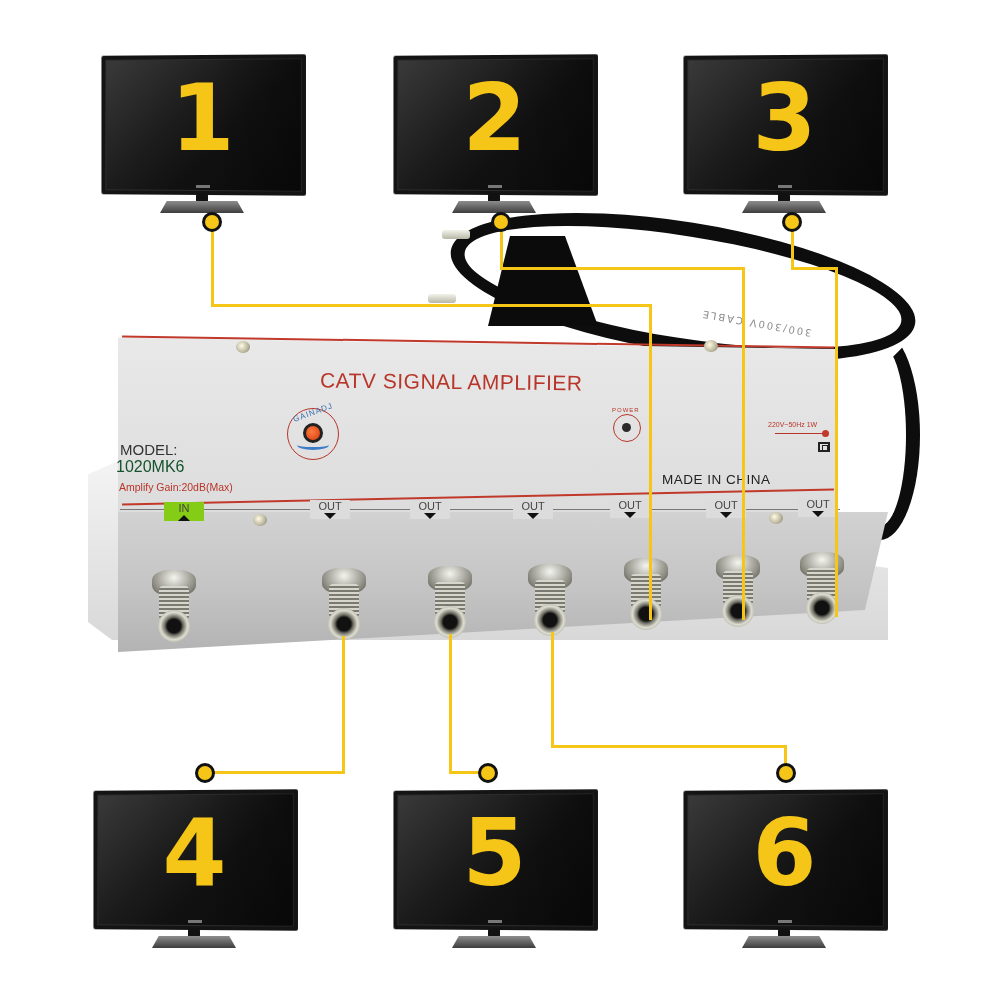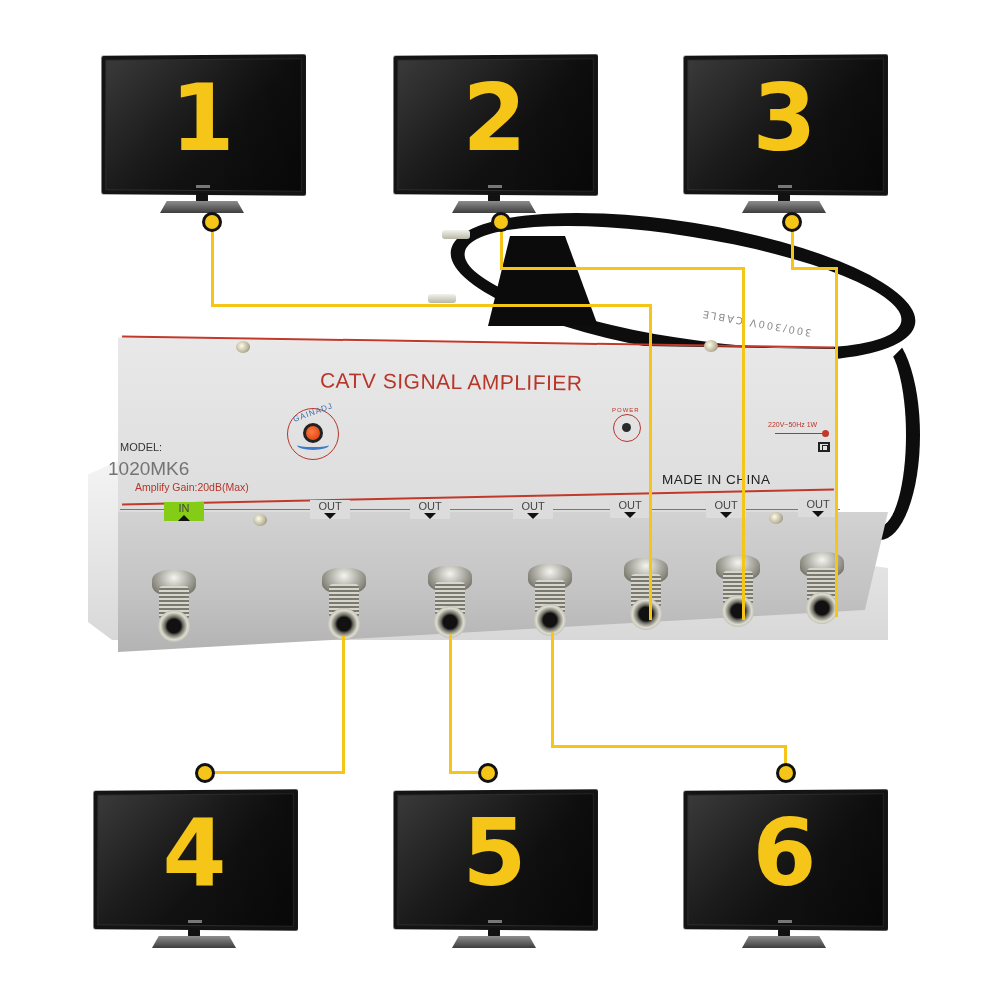--- a/index.html
+++ b/index.html
@@ -70,23 +70,23 @@
     position: absolute; left: 118px; top: 512px; width: 770px; height: 140px;
     background: linear-gradient(180deg, #d2d2d2 0%, #c4c4c4 55%, #b3b3b3 100%);
     clip-path: polygon(0 0, 100% 0, 97% 70%, 0 100%);
     z-index: 10;
   }
   .red-line { position: absolute; height: 2px; background: #c0392b; z-index: 11; }
   .amp-title {
     position: absolute; left: 320px; top: 370px; font-size: 21px; color: #b8352a;
     letter-spacing: 0.5px; z-index: 12; transform: rotate(0.6deg);
   }
-  .model-label { position: absolute; left: 120px; top: 441px; font-size: 11px; color: #333; z-index: 12; }
-  .model-value { position: absolute; left: 108px; top: 458px; font-size: 19px; color: #737373; z-index: 12; }
-  .gain-label { position: absolute; left: 119px; top: 481px; font-size: 10.5px; color: #b8352a; z-index: 12; padding-left: 16px; }
+  .model-label { position: absolute; left: 120px; top: 441px; font-size: 15px; color: #333; z-index: 12; }
+  .model-value { position: absolute; left: 116px; top: 458px; font-size: 16px; color: #14532d; z-index: 12; }
+  .gain-label { position: absolute; left: 119px; top: 481px; font-size: 10.5px; color: #b8352a; z-index: 12; }
   .made-in { position: absolute; left: 662px; top: 472px; font-size: 13.5px; color: #222; letter-spacing: 0.5px; z-index: 12; }
   .power-spec { position: absolute; left: 768px; top: 421px; font-size: 7px; color: #b8352a; z-index: 12; }
   .power-spec-line { position: absolute; left: 775px; top: 433px; width: 50px; height: 1px; background: #b8352a; z-index: 12; }
   .power-spec-dot { position: absolute; left: 822px; top: 430px; width: 7px; height: 7px; border-radius: 50%; background: #c0392b; z-index: 12; }
   .dbl-ins { position: absolute; left: 818px; top: 442px; width: 12px; height: 10px; border: 2px solid #222; z-index: 12; }
   .dbl-ins::after { content:""; position:absolute; left:2px; top:1px; width:4px; height:4px; border:1px solid #222; }
 
   .knob-ring {
     position: absolute; left: 287px; top: 408px; width: 52px; height: 52px; border-radius: 50%;
     border: 1.5px solid #b8352a; z-index: 12;

